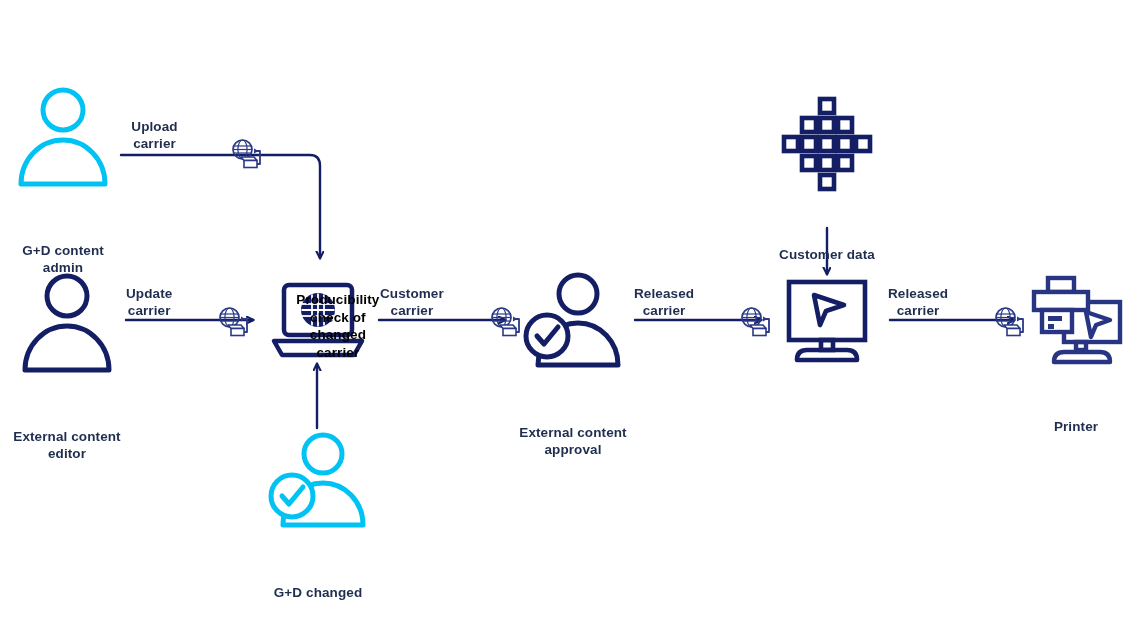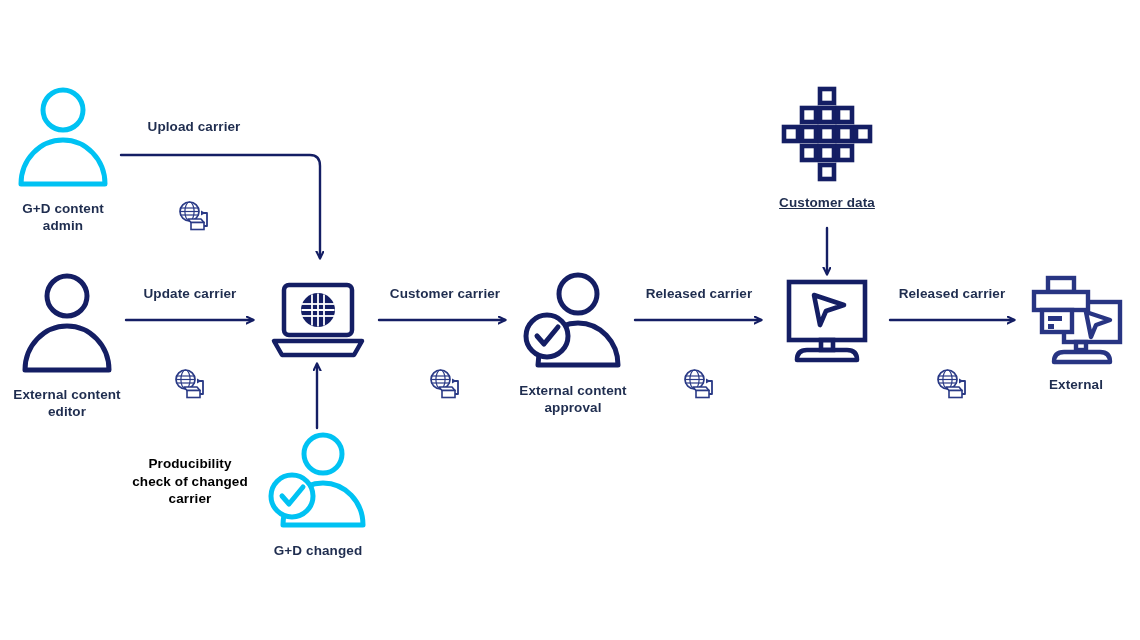--- a/index.html
+++ b/index.html
@@ -4,33 +4,33 @@
 <style>
   html,body{margin:0;padding:0;background:#ffffff;}
   body{
     width:1140px;height:640px;
     font-family:"Liberation Sans", sans-serif;
     color:#1b2a4a;
     overflow:hidden;
     position:relative;
   }
   #canvas{position:absolute;inset:0;width:1140px;height:640px;}
-  .node{position:absolute;display:flex;flex-direction:column;align-items:center;}
+  .node{position:absolute;display:flex;flex-direction:column;align-items:center;gap:42px;}
   .node .glyph{display:block;}
   .caption{
     margin-top:6px;
     font-size:13.5px;
     font-weight:700;
     line-height:1.28;
     text-align:center;
     color:#1f2d4f;
     white-space:pre-line;
     letter-spacing:0.1px;
   }
-  .edge{position:absolute;display:flex;flex-direction:column;align-items:center;gap:45px;}
+  .edge{position:absolute;display:flex;flex-direction:row;gap:45px;}
   .edge-label{
     font-size:13.5px;
     font-weight:700;
     color:#1f2d4f;
     text-align:center;
     line-height:1.28;
     white-space:pre-line;
     letter-spacing:0.1px;
   }
   .edge-sub{
@@ -130,21 +130,21 @@
       <circle cx="58" cy="22" r="19" fill="none" stroke="#141E64" stroke-width="5"></circle>
       <path d="M18,93 A40,42 0 0 1 98,93 Z" fill="none" stroke="#141E64" stroke-width="5" stroke-linejoin="round"></path>
       <circle cx="27" cy="64" r="21" fill="#ffffff" stroke="#141E64" stroke-width="5"></circle>
       <path d="M17,64 L24,72 L38,55" fill="none" stroke="#141E64" stroke-width="5" stroke-linecap="round" stroke-linejoin="round"></path>
     </svg>
   </span>
   <div class="caption">External content
 approval</div>
 </div>
 
-<div class="node" style="left:769px;top:84px;width:116px;text-decoration:underline;">
+<div class="node" style="left:769px;top:94px;width:116px;">
   <span class="glyph">
     <svg width="100" height="100" viewBox="0 0 100 100">
       <g fill="none" stroke="#141E64" stroke-width="4.6">
         <rect x="43" y="5" width="14" height="14"></rect>
         <rect x="25" y="24" width="14" height="14"></rect>
         <rect x="43" y="24" width="14" height="14"></rect>
         <rect x="61" y="24" width="14" height="14"></rect>
         <rect x="7" y="43" width="14" height="14"></rect>
         <rect x="25" y="43" width="14" height="14"></rect>
         <rect x="43" y="43" width="14" height="14"></rect>
@@ -178,21 +178,21 @@
       <rect x="52" y="68" width="10" height="8" fill="none" stroke="#283583" stroke-width="4.4"></rect>
       <path d="M30,88 Q30,78 40,78 L76,78 Q86,78 86,88 Z" fill="#ffffff" stroke="#283583" stroke-width="4.4" stroke-linejoin="round"></path>
       <rect x="24" y="4" width="26" height="14" fill="#ffffff" stroke="#283583" stroke-width="4.4"></rect>
       <rect x="10" y="18" width="54" height="18" fill="#ffffff" stroke="#283583" stroke-width="4.4"></rect>
       <rect x="18" y="36" width="30" height="22" fill="#ffffff" stroke="#283583" stroke-width="4.4"></rect>
       <rect x="24" y="42" width="14" height="5" fill="#283583"></rect>
       <rect x="24" y="50" width="6" height="5" fill="#283583"></rect>
       <path d="M62,38 L86,46 L72,51 L67,63 Z" fill="none" stroke="#283583" stroke-width="4.4" stroke-linejoin="round"></path>
     </svg>
   </span>
-  <div class="caption">External</div>
+  <div class="caption">Printer</div>
 </div>
 
 <div class="edge" style="left:124px;top:118px;width:140px;">
   <div class="edge-label">Upload carrier</div>
   <span class="wicon" style="margin-top:20px;">
     <svg width="34" height="32" viewBox="0 0 34 32">
       <circle cx="12.5" cy="11.5" r="9.5" fill="none" stroke="#2A3A86" stroke-width="1.7"></circle>
       <g stroke="#2A3A86" stroke-width="1.2" fill="none">
         <line x1="3.2" y1="8" x2="21.8" y2="8"></line>
         <line x1="3" y1="11.5" x2="22" y2="11.5"></line>

